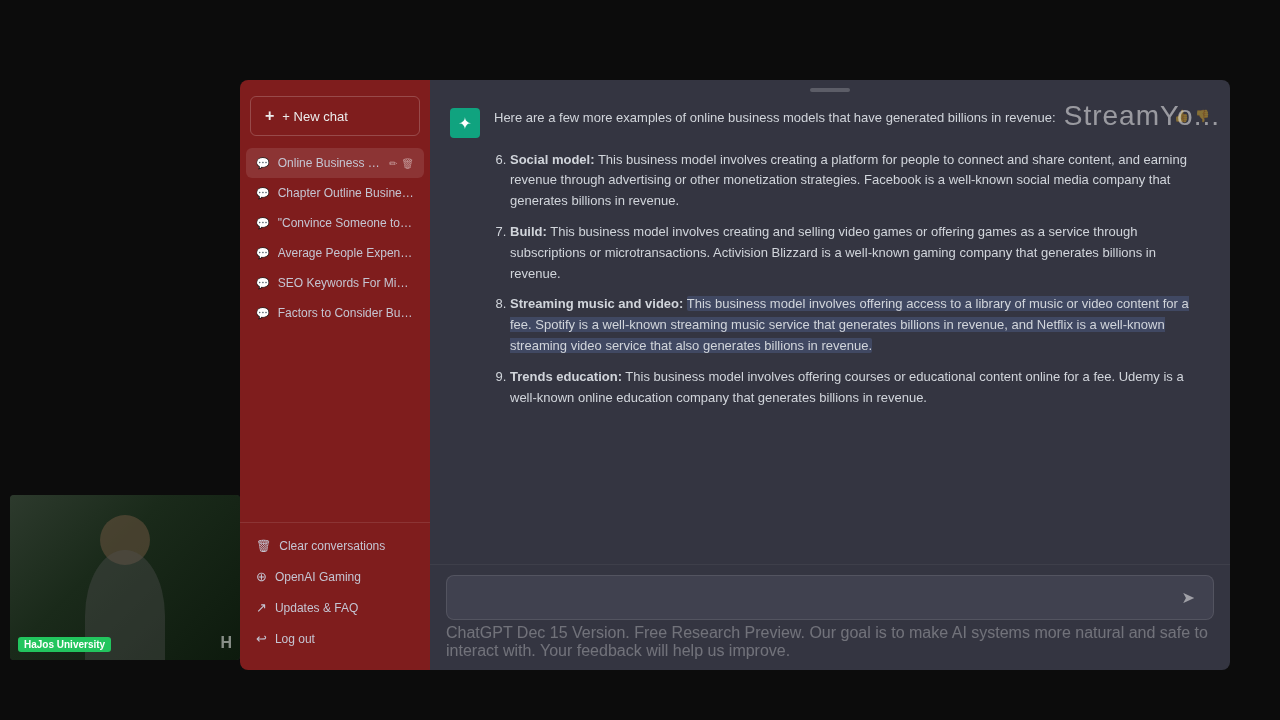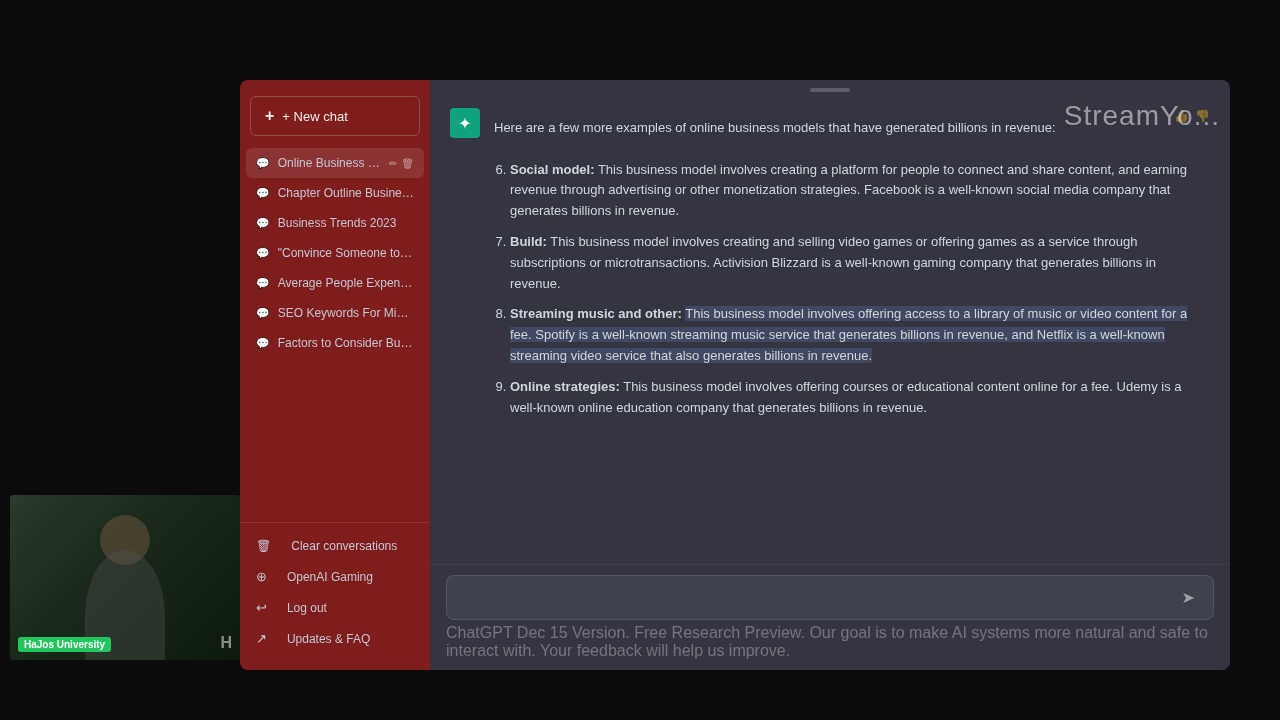--- a/index.html
+++ b/index.html
@@ -166,21 +166,21 @@
       cursor: pointer;
     }
 
     .sidebar-footer {
       padding: 8px 6px;
       border-top: 1px solid rgba(255,255,255,0.1);
     }
     .footer-item {
       display: flex;
       align-items: center;
-      gap: 20px;
+      gap: 8px;
       padding: 8px 10px;
       color: #c5c5d2;
       font-size: 12px;
       cursor: pointer;
       border-radius: 6px;
     }
 
     
     .chat-area {
       flex: 1;
@@ -212,21 +212,20 @@
       gap: 14px;
       margin-bottom: 18px;
       position: relative;
     }
 
     .message-content {
       flex: 1;
       color: #d1d5db;
       font-size: 13px;
       line-height: 1.6;
-      margin-top: 10px;
     }
 
     .message-actions {
       position: absolute;
       right: 0;
       top: 0;
       display: flex;
       gap: 6px;
       color: rgba(255,255,255,0.4);
       font-size: 13px;
@@ -348,25 +347,20 @@
         <span class="icon-trash action-icon"></span>
       </span>
     </div>
         <div class="history-item">
       <span class="icon-chat"></span>
       <span class="item-text">Chapter Outline Business Ro...</span>
 
     </div>
         <div class="history-item">
       <span class="icon-chat"></span>
-      <span class="item-text">Business Trends 2023</span>
-
-    </div>
-        <div class="history-item">
-      <span class="icon-chat"></span>
       <span class="item-text">"Convince Someone to Prom...</span>
 
     </div>
         <div class="history-item">
       <span class="icon-chat"></span>
       <span class="item-text">Average People Expensive P...</span>
 
     </div>
         <div class="history-item">
       <span class="icon-chat"></span>
@@ -384,45 +378,45 @@
 
     <div class="footer-item">
       <span class="icon-clear"></span>
       <span>Clear conversations</span>
     </div>
         <div class="footer-item">
       <span class="icon-discord"></span>
       <span>OpenAI Gaming</span>
     </div>
         <div class="footer-item">
+      <span class="icon-updates"></span>
+      <span>Updates &amp; FAQ</span>
+    </div>
+        <div class="footer-item">
       <span class="icon-logout"></span>
       <span>Log out</span>
-    </div>
-        <div class="footer-item">
-      <span class="icon-updates"></span>
-      <span>Updates &amp; FAQ</span>
     </div>
       </div>
   </div>
 
   <div class="chat-area">
     <div class="drag-handle"></div>
 
     <div class="messages-container">
       <div class="message">
         <div class="chatgpt-icon">✦</div>
         <div class="message-content">
           <p>Here are a few more examples of online business models that have generated billions in revenue:</p>
           <br>
           
           <ol id="chat-list" start="6">
               <li><strong>Social model:</strong> <span>This business model involves creating a platform for people to connect and share content, and earning revenue through advertising or other monetization strategies. Facebook is a well-known social media company that generates billions in revenue.</span></li>
               <li><strong>Build:</strong> <span>This business model involves creating and selling video games or offering games as a service through subscriptions or microtransactions. Activision Blizzard is a well-known gaming company that generates billions in revenue.</span></li>
-              <li><strong>Streaming music and other:</strong> <span class="highlight">This business model involves offering access to a library of music or video content for a fee. Spotify is a well-known streaming music service that generates billions in revenue, and Netflix is a well-known streaming video service that also generates billions in revenue.</span></li>
-              <li><strong>Online strategies:</strong> <span>This business model involves offering courses or educational content online for a fee. Udemy is a well-known online education company that generates billions in revenue.</span></li>
+              <li><strong>Streaming music and video:</strong> <span class="highlight">This business model involves offering access to a library of music or video content for a fee. Spotify is a well-known streaming music service that generates billions in revenue, and Netflix is a well-known streaming video service that also generates billions in revenue.</span></li>
+              <li><strong>Trends education:</strong> <span>This business model involves offering courses or educational content online for a fee. Udemy is a well-known online education company that generates billions in revenue.</span></li>
             </ol>
         </div>
         <div class="message-actions">
           <span class="icon-thumb-up"></span>
           <span class="icon-thumb-down"></span>
         </div>
       </div>
     </div>
 
     <div class="input-area">

